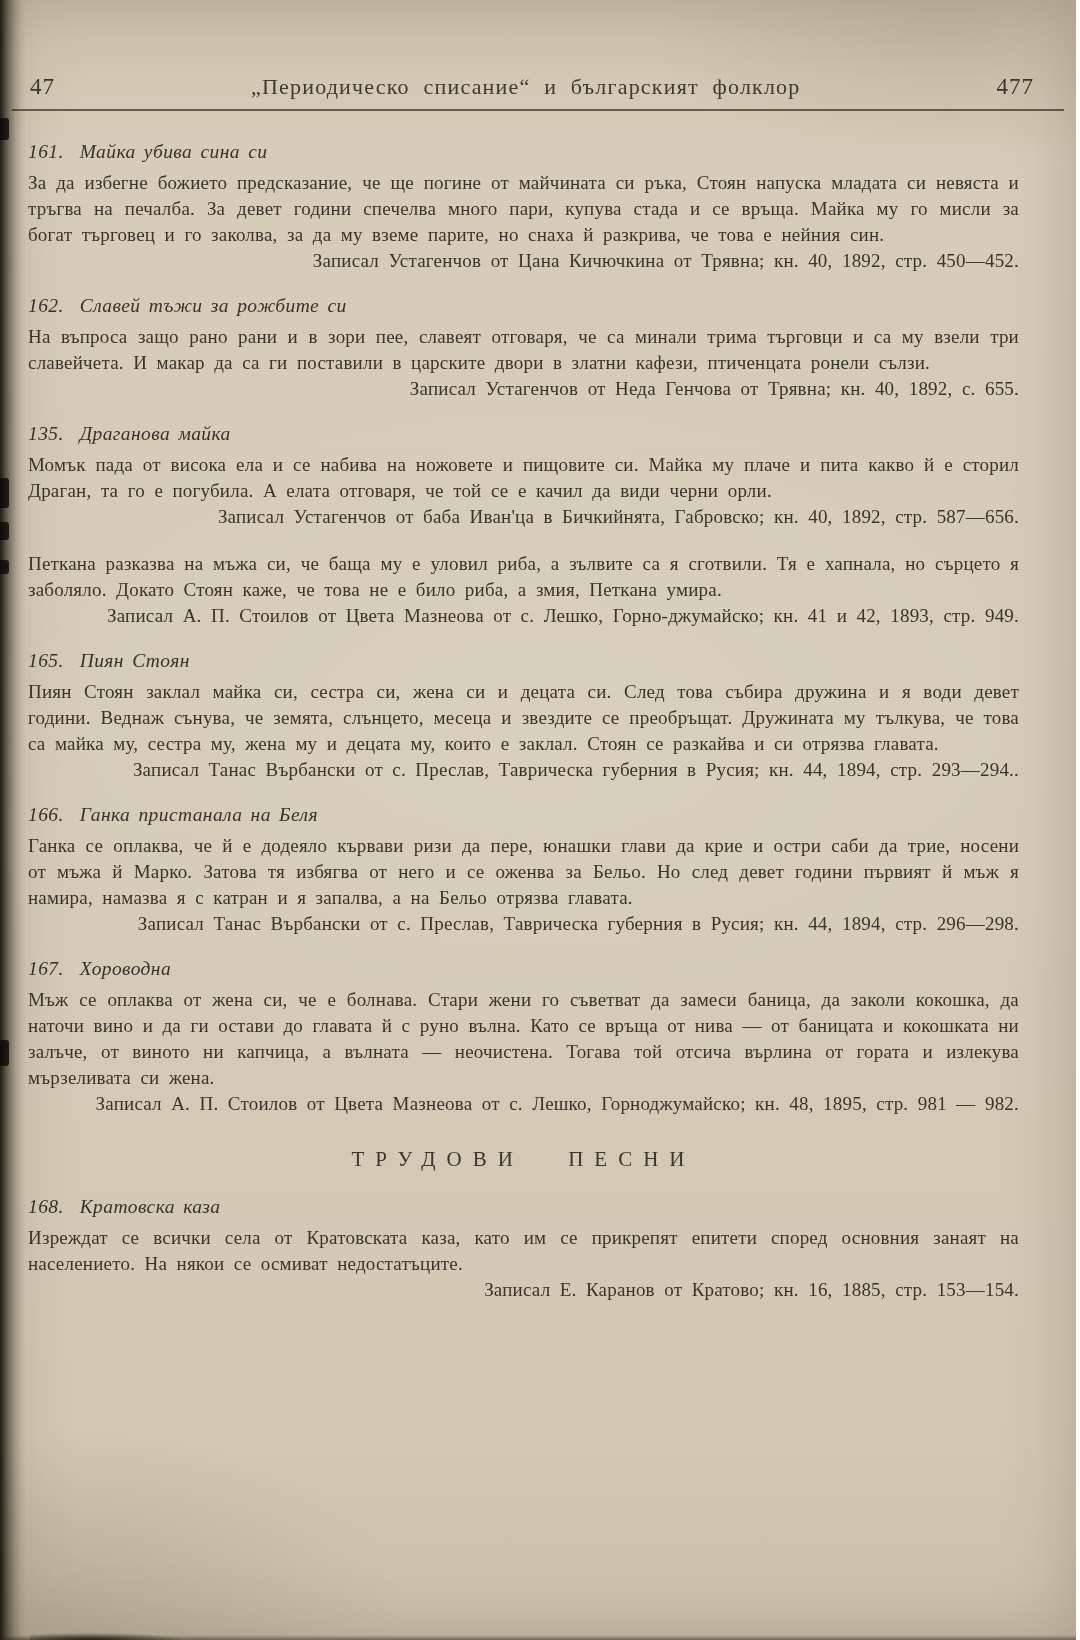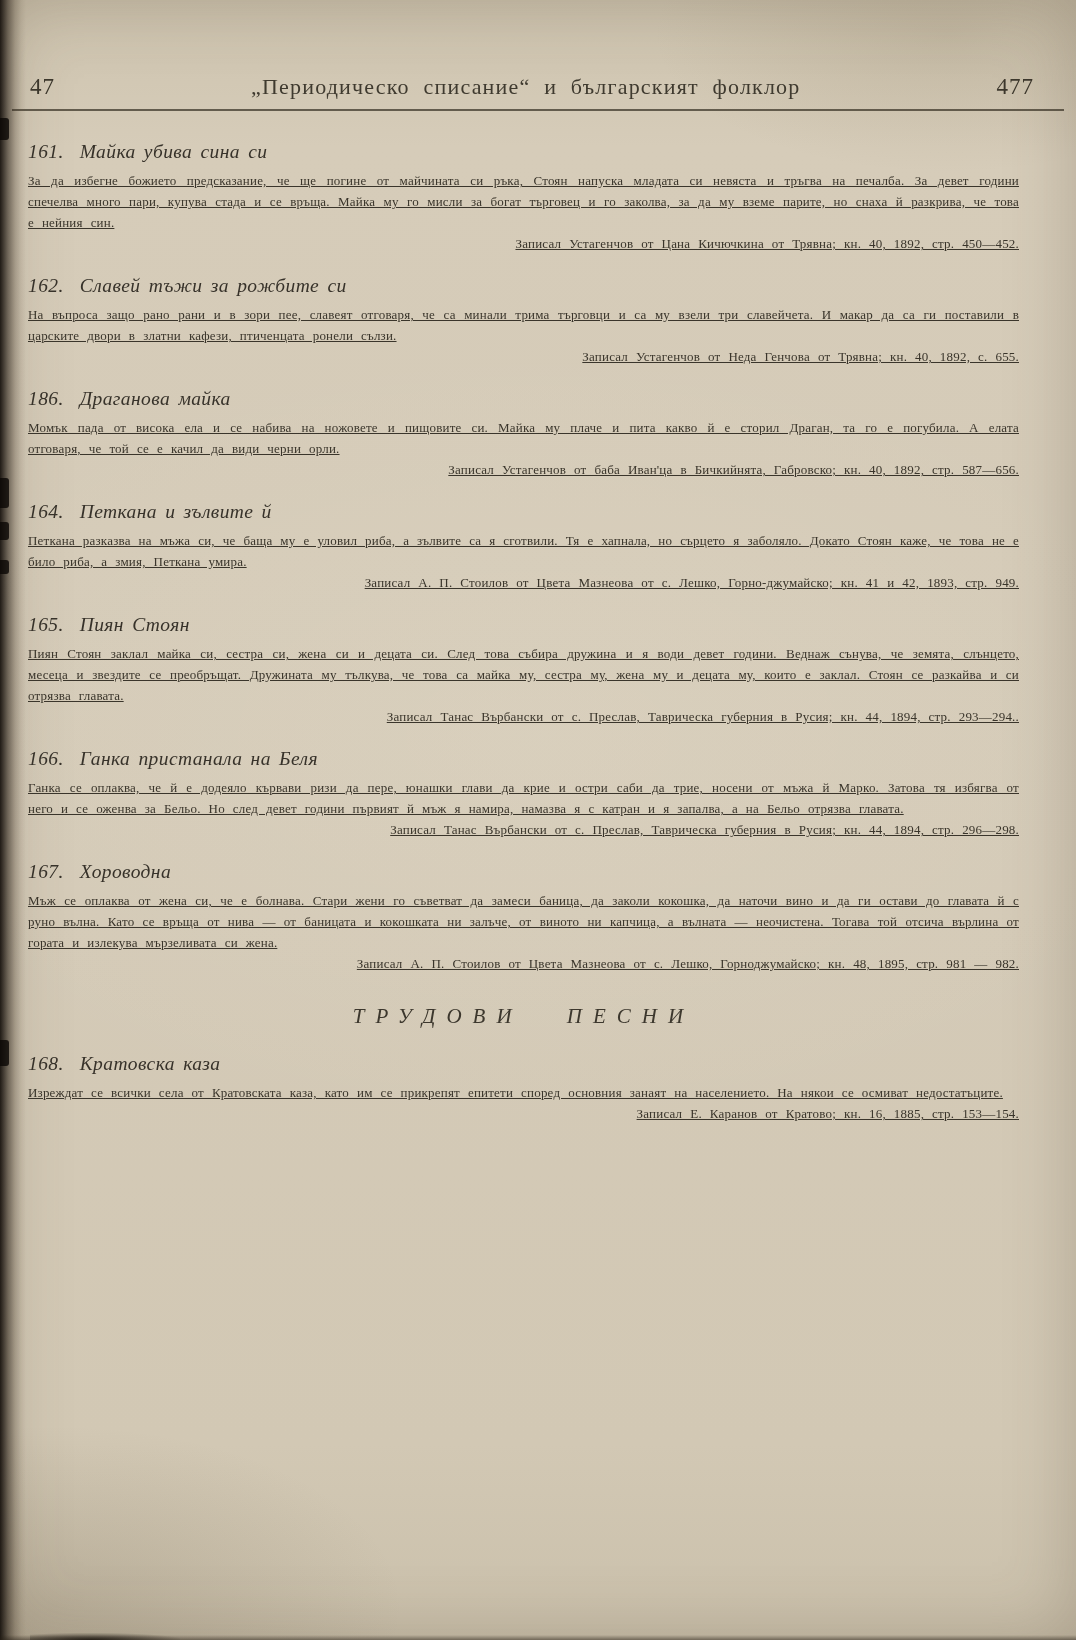--- a/index.html
+++ b/index.html
@@ -96,27 +96,26 @@
     letter-spacing: 0.4px;
     word-spacing: 3px;
     margin-bottom: 7px;
     color: #37322a;
   }
   .entry-number {
     margin-right: 16px;
   }
   .entry-body, .entry-source {
     margin: 0;
-    font-size: 13px;
-    line-height: 21px;
+    font-size: 19px;
+    line-height: 26px;
     letter-spacing: 0.2px;
     word-spacing: 4.5px;
     text-align: justify;
     color: #3a352b;
-    text-decoration: underline;
   }
   .entry-source {
     text-align: right;
   }
   .section-heading {
     text-align: center;
     font-size: 21px;
     letter-spacing: 11px;
     word-spacing: 28px;
     margin: 30px 0 24px 0;
@@ -140,45 +139,44 @@
         <div class="entry-title"><span class="entry-number">161.</span><span class="entry-title-text">Майка убива сина си</span></div>
         <p class="entry-body">За да избегне божието предсказание, че ще погине от майчината си ръка, Стоян напуска младата си невяста и тръгва на печалба. За девет години спечелва много пари, купува стада и се връща. Майка му го мисли за богат търговец и го заколва, за да му вземе парите, но снаха й разкрива, че това е нейния син.</p>
         <p class="entry-source">Записал Устагенчов от Цана Кичючкина от Трявна; кн. 40, 1892, стр. 450—452.</p>
       </article>
       <article class="entry">
         <div class="entry-title"><span class="entry-number">162.</span><span class="entry-title-text">Славей тъжи за рожбите си</span></div>
         <p class="entry-body">На въпроса защо рано рани и в зори пее, славеят отговаря, че са минали трима търговци и са му взели три славейчета. И макар да са ги поставили в царските двори в златни кафези, птиченцата ронели сълзи.</p>
         <p class="entry-source">Записал Устагенчов от Неда Генчова от Трявна; кн. 40, 1892, с. 655.</p>
       </article>
       <article class="entry">
-        <div class="entry-title"><span class="entry-number">186.</span><span class="entry-title-text">Драганова майка</span></div>
+        <div class="entry-title"><span class="entry-number">135.</span><span class="entry-title-text">Драганова майка</span></div>
         <p class="entry-body">Момък пада от висока ела и се набива на ножовете и пищовите си. Майка му плаче и пита какво й е сторил Драган, та го е погубила. А елата отговаря, че той се е качил да види черни орли.</p>
         <p class="entry-source">Записал Устагенчов от баба Иван'ца в Бичкийнята, Габровско; кн. 40, 1892, стр. 587—656.</p>
       </article>
       <article class="entry">
-        <div class="entry-title"><span class="entry-number">164.</span><span class="entry-title-text">Петкана и зълвите й</span></div>
         <p class="entry-body">Петкана разказва на мъжа си, че баща му е уловил риба, а зълвите са я сготвили. Тя е хапнала, но сърцето я заболяло. Докато Стоян каже, че това не е било риба, а змия, Петкана умира.</p>
         <p class="entry-source">Записал А. П. Стоилов от Цвета Мазнеова от с. Лешко, Горно-джумайско; кн. 41 и 42, 1893, стр. 949.</p>
       </article>
       <article class="entry">
         <div class="entry-title"><span class="entry-number">165.</span><span class="entry-title-text">Пиян Стоян</span></div>
         <p class="entry-body">Пиян Стоян заклал майка си, сестра си, жена си и децата си. След това събира дружина и я води девет години. Веднаж сънува, че земята, слънцето, месеца и звездите се преобръщат. Дружината му тълкува, че това са майка му, сестра му, жена му и децата му, които е заклал. Стоян се разкайва и си отрязва главата.</p>
         <p class="entry-source">Записал Танас Върбански от с. Преслав, Таврическа губерния в Русия; кн. 44, 1894, стр. 293—294..</p>
       </article>
       <article class="entry">
         <div class="entry-title"><span class="entry-number">166.</span><span class="entry-title-text">Ганка пристанала на Беля</span></div>
         <p class="entry-body">Ганка се оплаква, че й е додеяло кървави ризи да пере, юнашки глави да крие и остри саби да трие, носени от мъжа й Марко. Затова тя избягва от него и се оженва за Бельо. Но след девет години първият й мъж я намира, намазва я с катран и я запалва, а на Бельо отрязва главата.</p>
         <p class="entry-source">Записал Танас Върбански от с. Преслав, Таврическа губерния в Русия; кн. 44, 1894, стр. 296—298.</p>
       </article>
       <article class="entry">
         <div class="entry-title"><span class="entry-number">167.</span><span class="entry-title-text">Хороводна</span></div>
         <p class="entry-body">Мъж се оплаква от жена си, че е болнава. Стари жени го съветват да замеси баница, да заколи кокошка, да наточи вино и да ги остави до главата й с руно вълна. Като се връща от нива — от баницата и кокошката ни залъче, от виното ни капчица, а вълната — неочистена. Тогава той отсича върлина от гората и излекува мързеливата си жена.</p>
         <p class="entry-source">Записал А. П. Стоилов от Цвета Мазнеова от с. Лешко, Горноджумайско; кн. 48, 1895, стр. 981 — 982.</p>
       </article>
-      <h2 class="section-heading" style="font-weight: normal; font-style: italic;">ТРУДОВИ ПЕСНИ</h2>
+      <h2 class="section-heading" style="font-weight: normal;">ТРУДОВИ ПЕСНИ</h2>
       <article class="entry">
         <div class="entry-title"><span class="entry-number">168.</span><span class="entry-title-text">Кратовска каза</span></div>
         <p class="entry-body">Изреждат се всички села от Кратовската каза, като им се прикрепят епитети според основния занаят на населението. На някои се осмиват недостатъците.</p>
         <p class="entry-source">Записал Е. Каранов от Кратово; кн. 16, 1885, стр. 153—154.</p>
       </article>
     </main>
 
   <div class="binding"></div>
   <div class="edge-mark" style="top:118px; height:22px;"></div>
   <div class="edge-mark" style="top:478px; height:30px;"></div>

